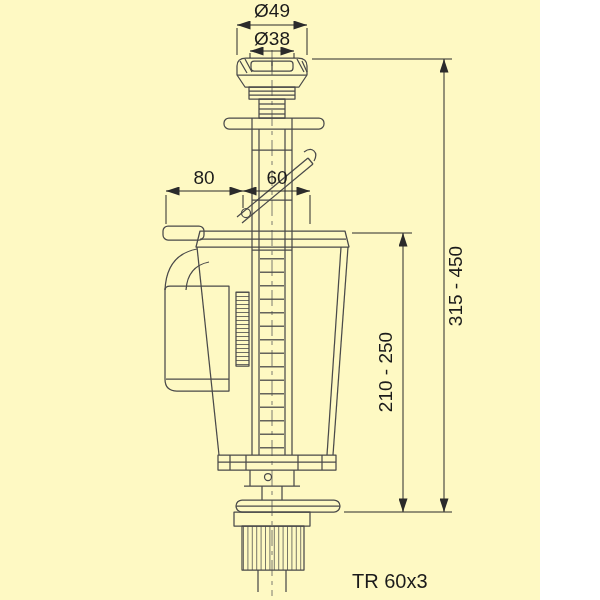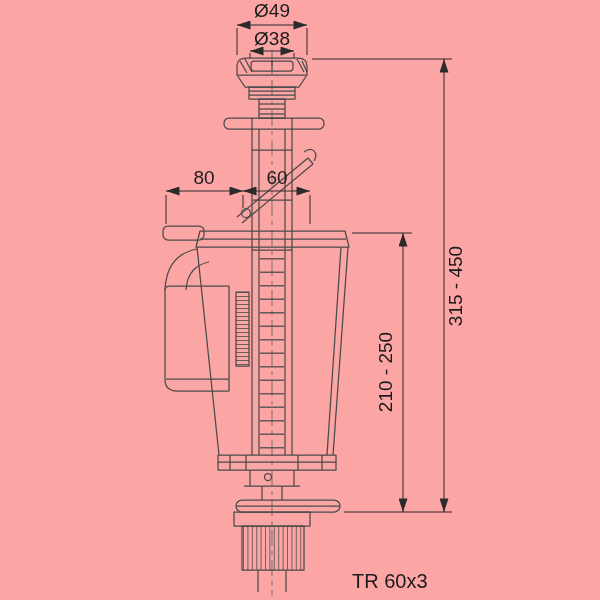--- a/index.html
+++ b/index.html
@@ -4,24 +4,24 @@
 <style>
   html, body {
     margin: 0;
     padding: 0;
     background: #ffffff;
     width: 600px;
     height: 600px;
     font-family: "Liberation Sans", "DejaVu Sans", sans-serif;
   }
   .canvas {
-    width: 600px;
+    width: 540px;
     height: 600px;
     position: relative;
-    background: #fca5a5;
+    background: #fef9c3;
     overflow: hidden;
   }
   svg { display: block; }
   .out {
     stroke: #4a4a4a;
     stroke-width: 1.25;
     fill: none;
     stroke-linecap: butt;
     stroke-linejoin: round;
   }

